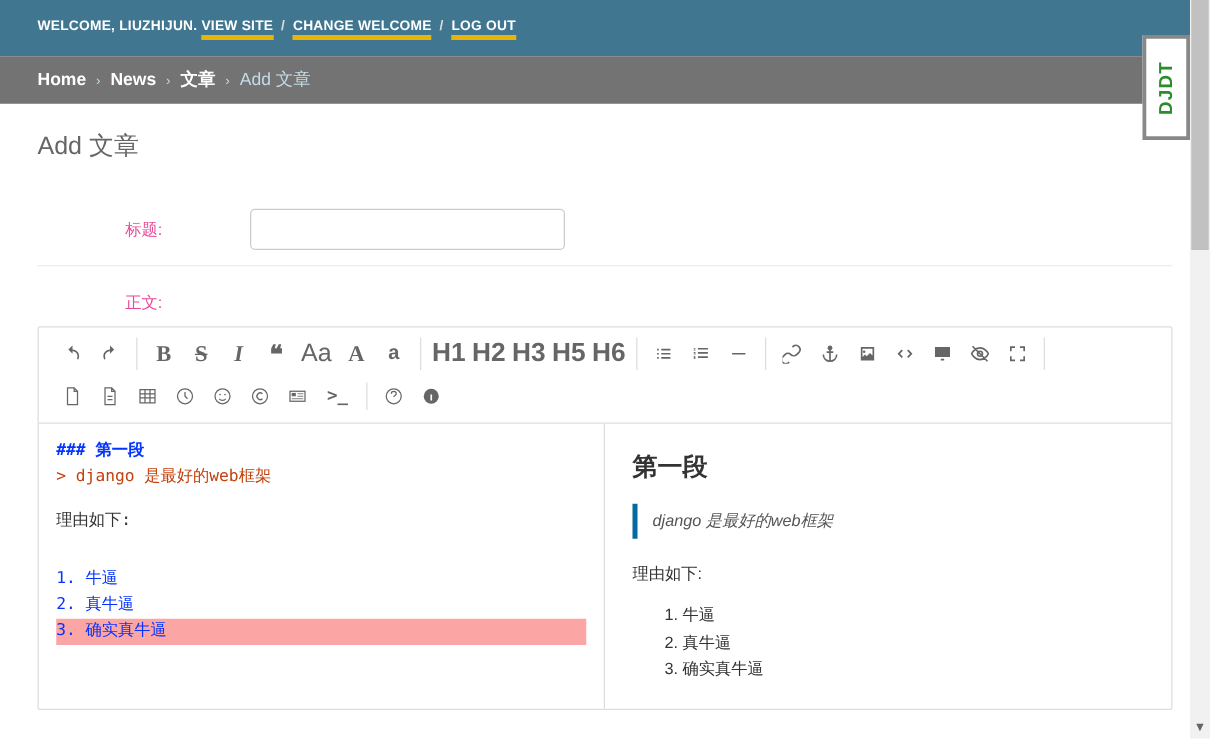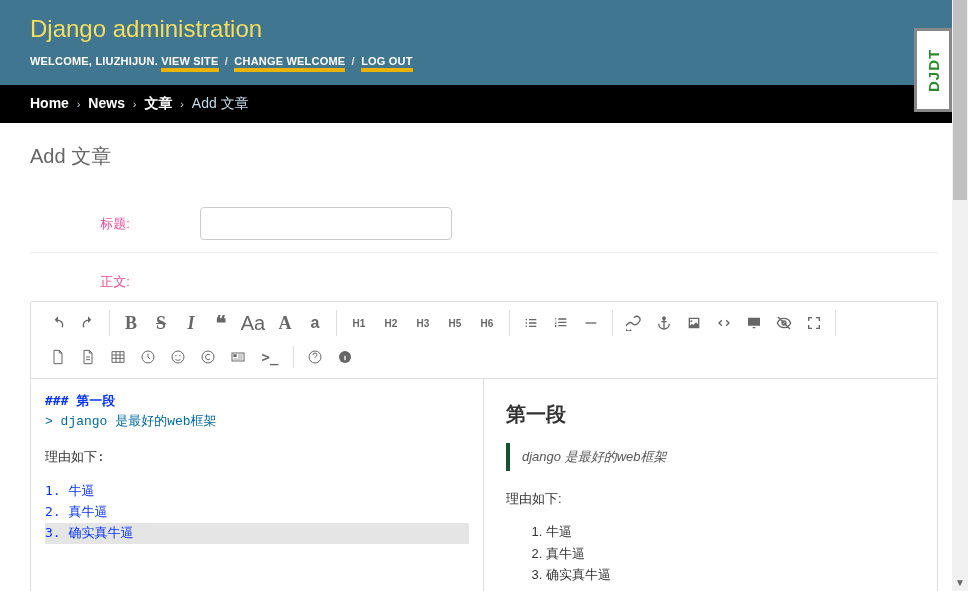--- a/index.html
+++ b/index.html
@@ -10,75 +10,74 @@
 .scrollbar-arrow { position: absolute; left: 3px; top: 3px; font-size: 10px; color: #666; }
 .scrollbar-arrow.down { top: auto; bottom: 3px; }
 
 .header { background: #417690; color: #fff; padding: 15px 30px 18px; }
 .branding { color: #f5dd5d; font-size: 24px; font-weight: 300; margin-bottom: 12px; }
 .userlinks { font-size: 11px; font-weight: bold; color: #fff; letter-spacing: 0.2px; }
 .userlinks a { color: #fff; text-decoration: none; border-bottom: 4px solid #eab308; padding-bottom: 1px; }
 .userlinks .sep { color: #ddd; margin: 0 3px; }
 .username { font-weight: bold; }
 
-.breadcrumbs { background: #000000; color: #c4dce8; padding: 10px 30px; font-size: 14px; }
+.breadcrumbs { background: #737373; color: #c4dce8; padding: 10px 30px; font-size: 14px; }
 .breadcrumbs a { color: #fff; text-decoration: none; font-weight: 600; }
 .breadcrumbs .arr { color: #c4dce8; margin: 0 4px; font-size: 11px; }
 .breadcrumbs .current { color: #c4dce8; }
 
 .content { padding: 20px 30px; }
 .page-title { font-size: 20px; font-weight: 400; color: #666; margin-bottom: 25px; }
 
 .form-row { padding: 12px 0; border-bottom: 1px solid #eee; display: flex; align-items: center; }
 .form-row label { width: 170px; color: #ec4899; font-size: 13px; text-align: center; }
 .form-row input[type=text] { width: 252px; height: 33px; border: 1px solid #ccc; border-radius: 4px; padding: 5px 8px; font-size: 14px; }
 
 .form-row.editor-row { display: block; border-bottom: none; padding-top: 20px; }
 .form-row.editor-row label { display: block; margin-bottom: 10px; }
 
 .editor { border: 1px solid #ddd; border-radius: 2px; }
 .toolbar { padding: 8px 6px 0; display: flex; flex-wrap: wrap; align-items: center; }
 .toolbar .group { display: flex; align-items: center; padding: 0 6px; border-right: 1px solid #ddd; margin-bottom: 8px; }
 .toolbar .group:last-child { border-right: none; }
 .tb-btn { width: 30px; height: 26px; display: flex; align-items: center; justify-content: center; color: #666; font-size: 16px; cursor: pointer; font-weight: bold; font-family: "Segoe UI", Arial, sans-serif; }
 .tb-btn svg { width: 16px; height: 16px; fill: #666; }
-.tb-btn.heading { font-size: 10px; font-weight: bold; width: 32px; }
+.tb-btn.heading { font-size: 21px; font-weight: bold; width: 32px; }
 .tb-btn.wide { width: 34px; }
 
 .editor-body { display: flex; border-top: 1px solid #ddd; }
 .editor-source { width: 50%; padding: 12px 14px; font-family: monospace; font-size: 13px; line-height: 1.6; border-right: 1px solid #ddd; min-height: 220px; }
 .editor-preview { width: 50%; padding: 20px 22px; font-size: 13px; line-height: 1.5; min-height: 220px; }
 
 .src-heading { color: #0433ff; font-weight: bold; }
-.src-quote { color: #0369a1; font-family: Liberation Mono, monospace; }
+.src-quote { color: #c2410c; }
 .src-text { color: #333; margin-top: 14px; }
-.src-list { color: #0433ff; margin-top: 14px; }
+.src-list { color: #0433ff; margin-top: 26px; }
 .src-list .item { display: block; }
-.src-list .item.hl { background: #e5e5e5; }
+.src-list .item.hl { background: #fca5a5; }
 
 .pv-h3 { font-size: 20px; font-weight: bold; margin-bottom: 14px; }
-.pv-quote { border-left: 4px solid #14532d; padding: 4px 0 4px 12px; color: #555; font-style: italic; margin-bottom: 18px; font-size: 13px; }
+.pv-quote { border-left: 4px solid #0369a1; padding: 4px 0 4px 12px; color: #555; font-style: italic; margin-bottom: 18px; font-size: 13px; }
 .pv-text { margin-bottom: 14px; }
 .pv-ol { margin-left: 40px; }
 .pv-ol li { margin-bottom: 2px; }
 
 .djdt { position: absolute; right: 16px; top: 28px; width: 38px; height: 84px; background: #fff; border: 3px solid #888; border-radius: 0 0 0 0; display: flex; align-items: center; justify-content: center; font-weight: bold; color: #2b8c2b; font-size: 15px; writing-mode: vertical-rl; transform: rotate(180deg); letter-spacing: 1px; cursor: pointer; font-family: Arial, sans-serif; }
 </style>
 </head>
 <body>
 
 <div class="viewport">
   <div class="scrollbar">
     <span class="scrollbar-arrow">▲</span>
     <div class="scrollbar-thumb"></div>
     <span class="scrollbar-arrow down">▼</span>
   </div>
 
   <div class="header">
-    <div class="branding">Django administration</div>
     <div class="userlinks">
       <span>WELCOME,</span>
       <span class="username">LIUZHIJUN</span>.
       <a href="#">VIEW SITE</a>
       <span class="sep">/</span>
       <a href="#">CHANGE WELCOME</a>
       <span class="sep">/</span>
       <a href="#">LOG OUT</a>
     </div>
   </div>

